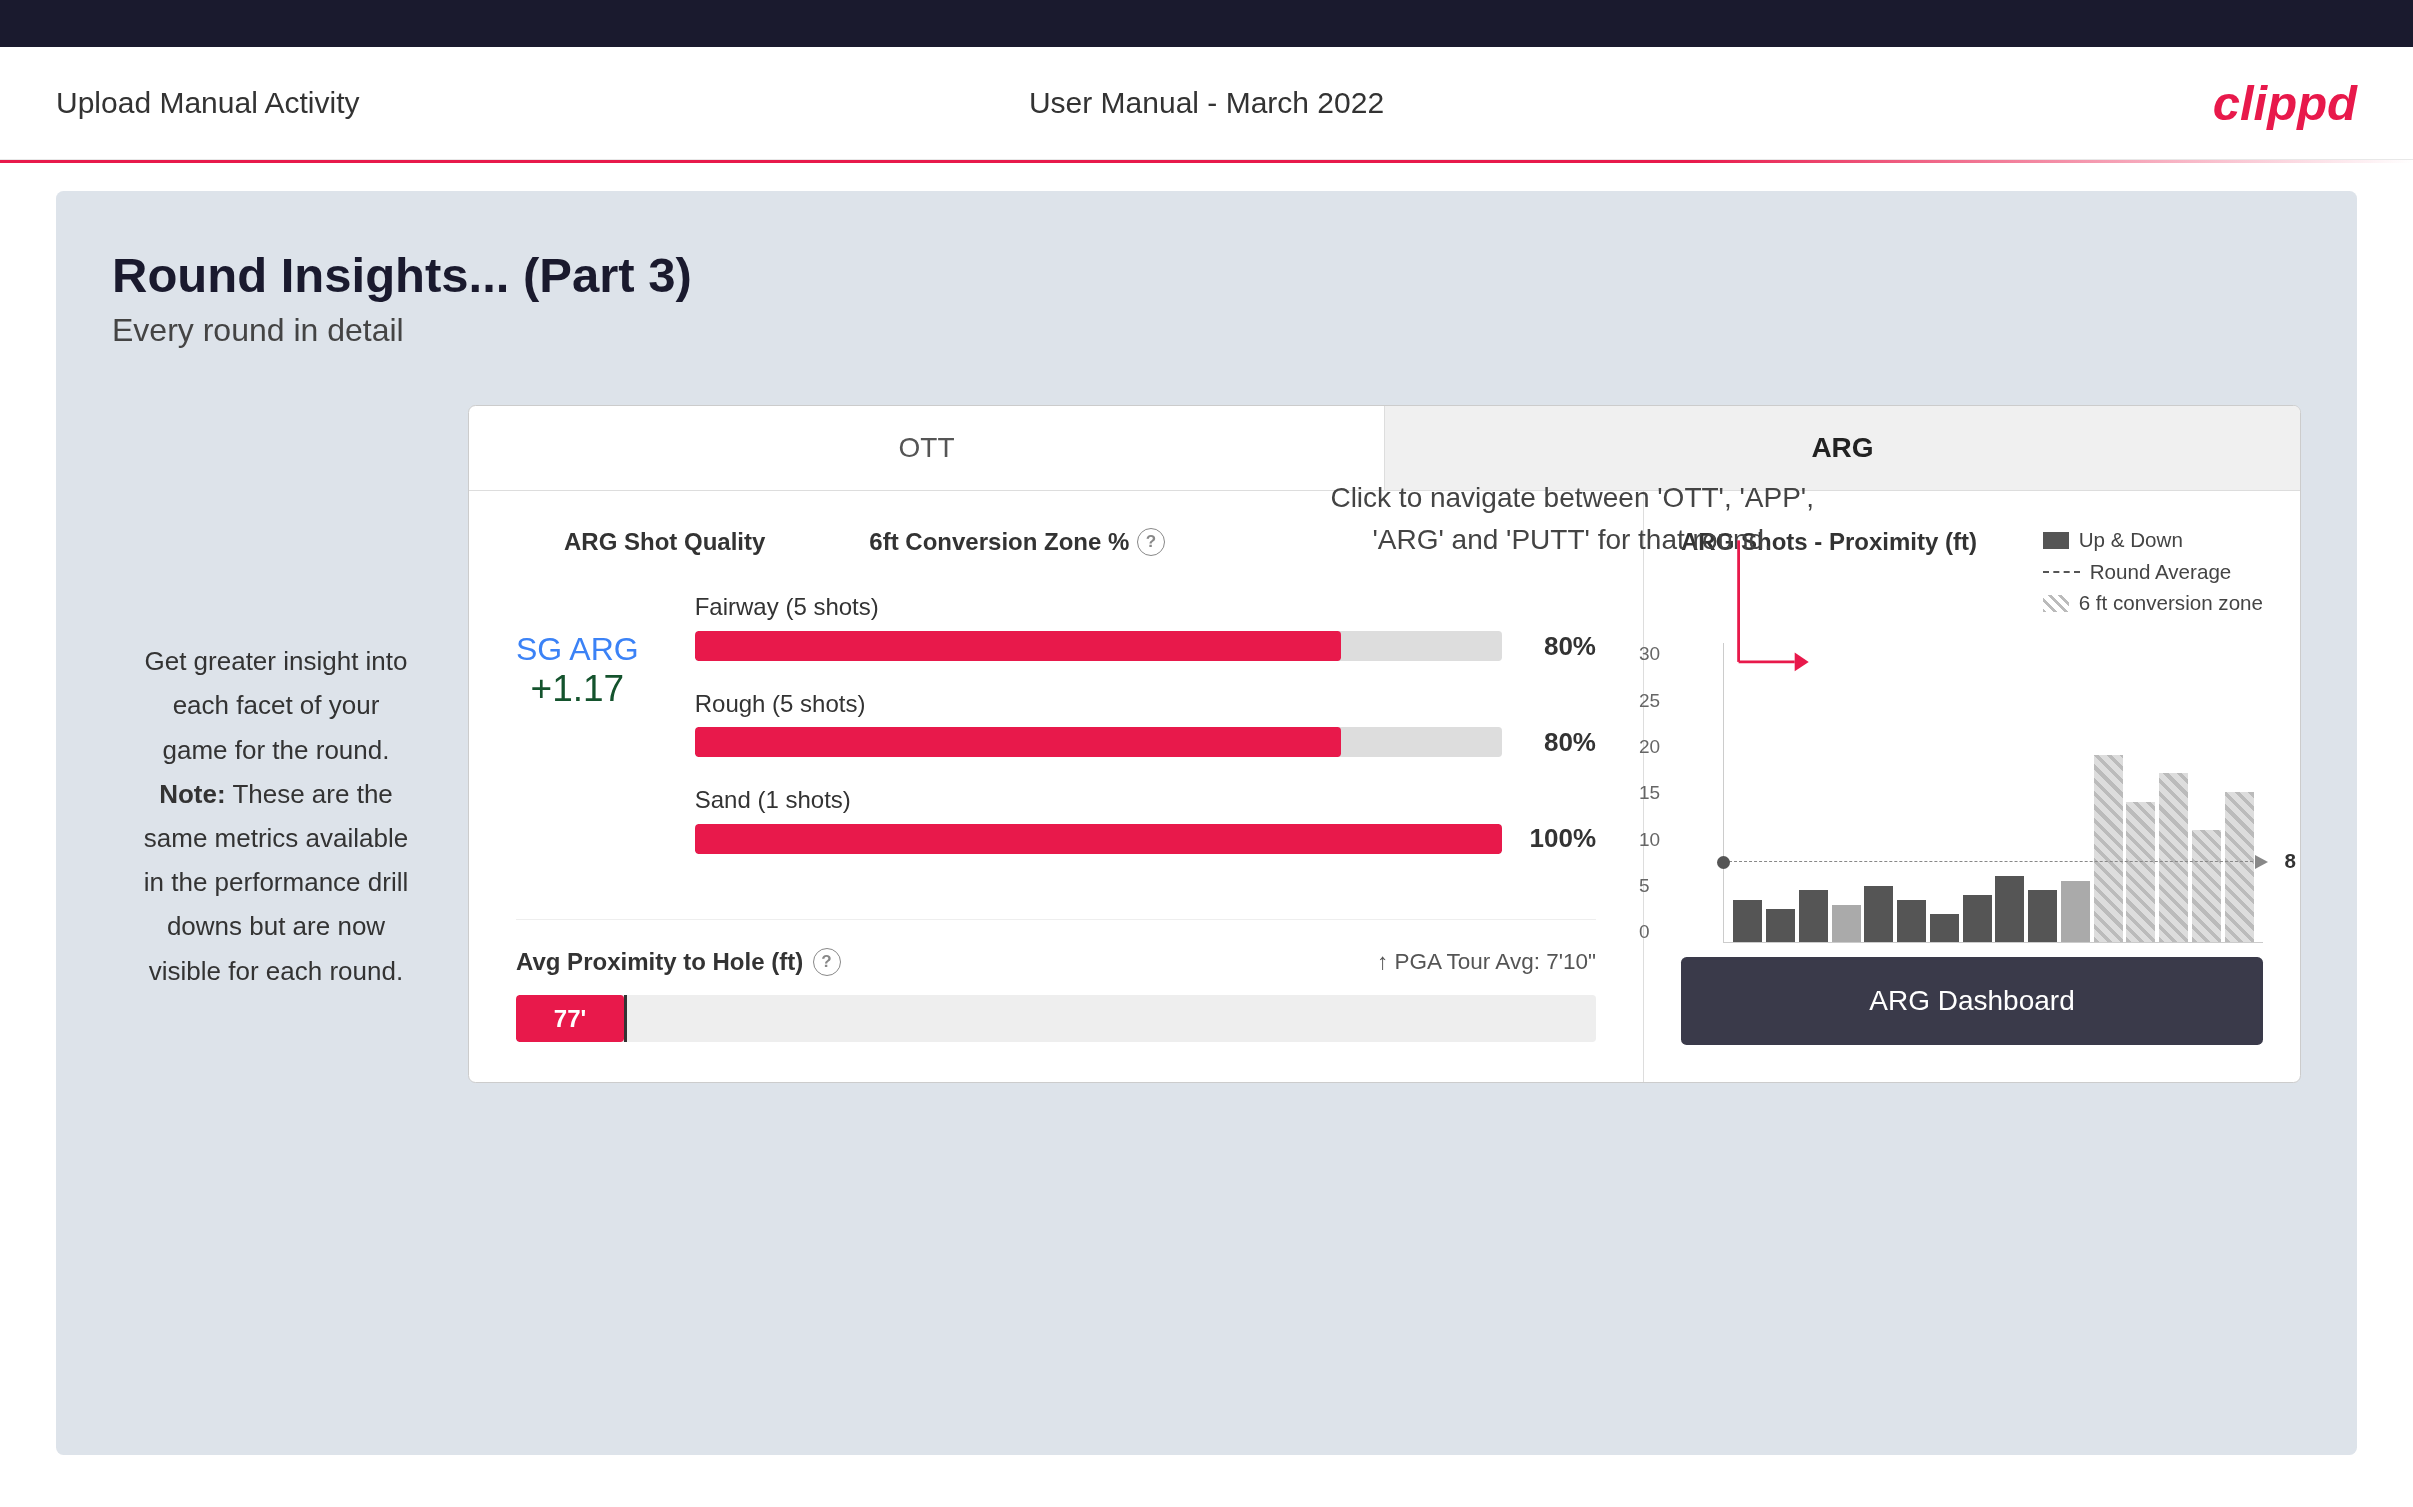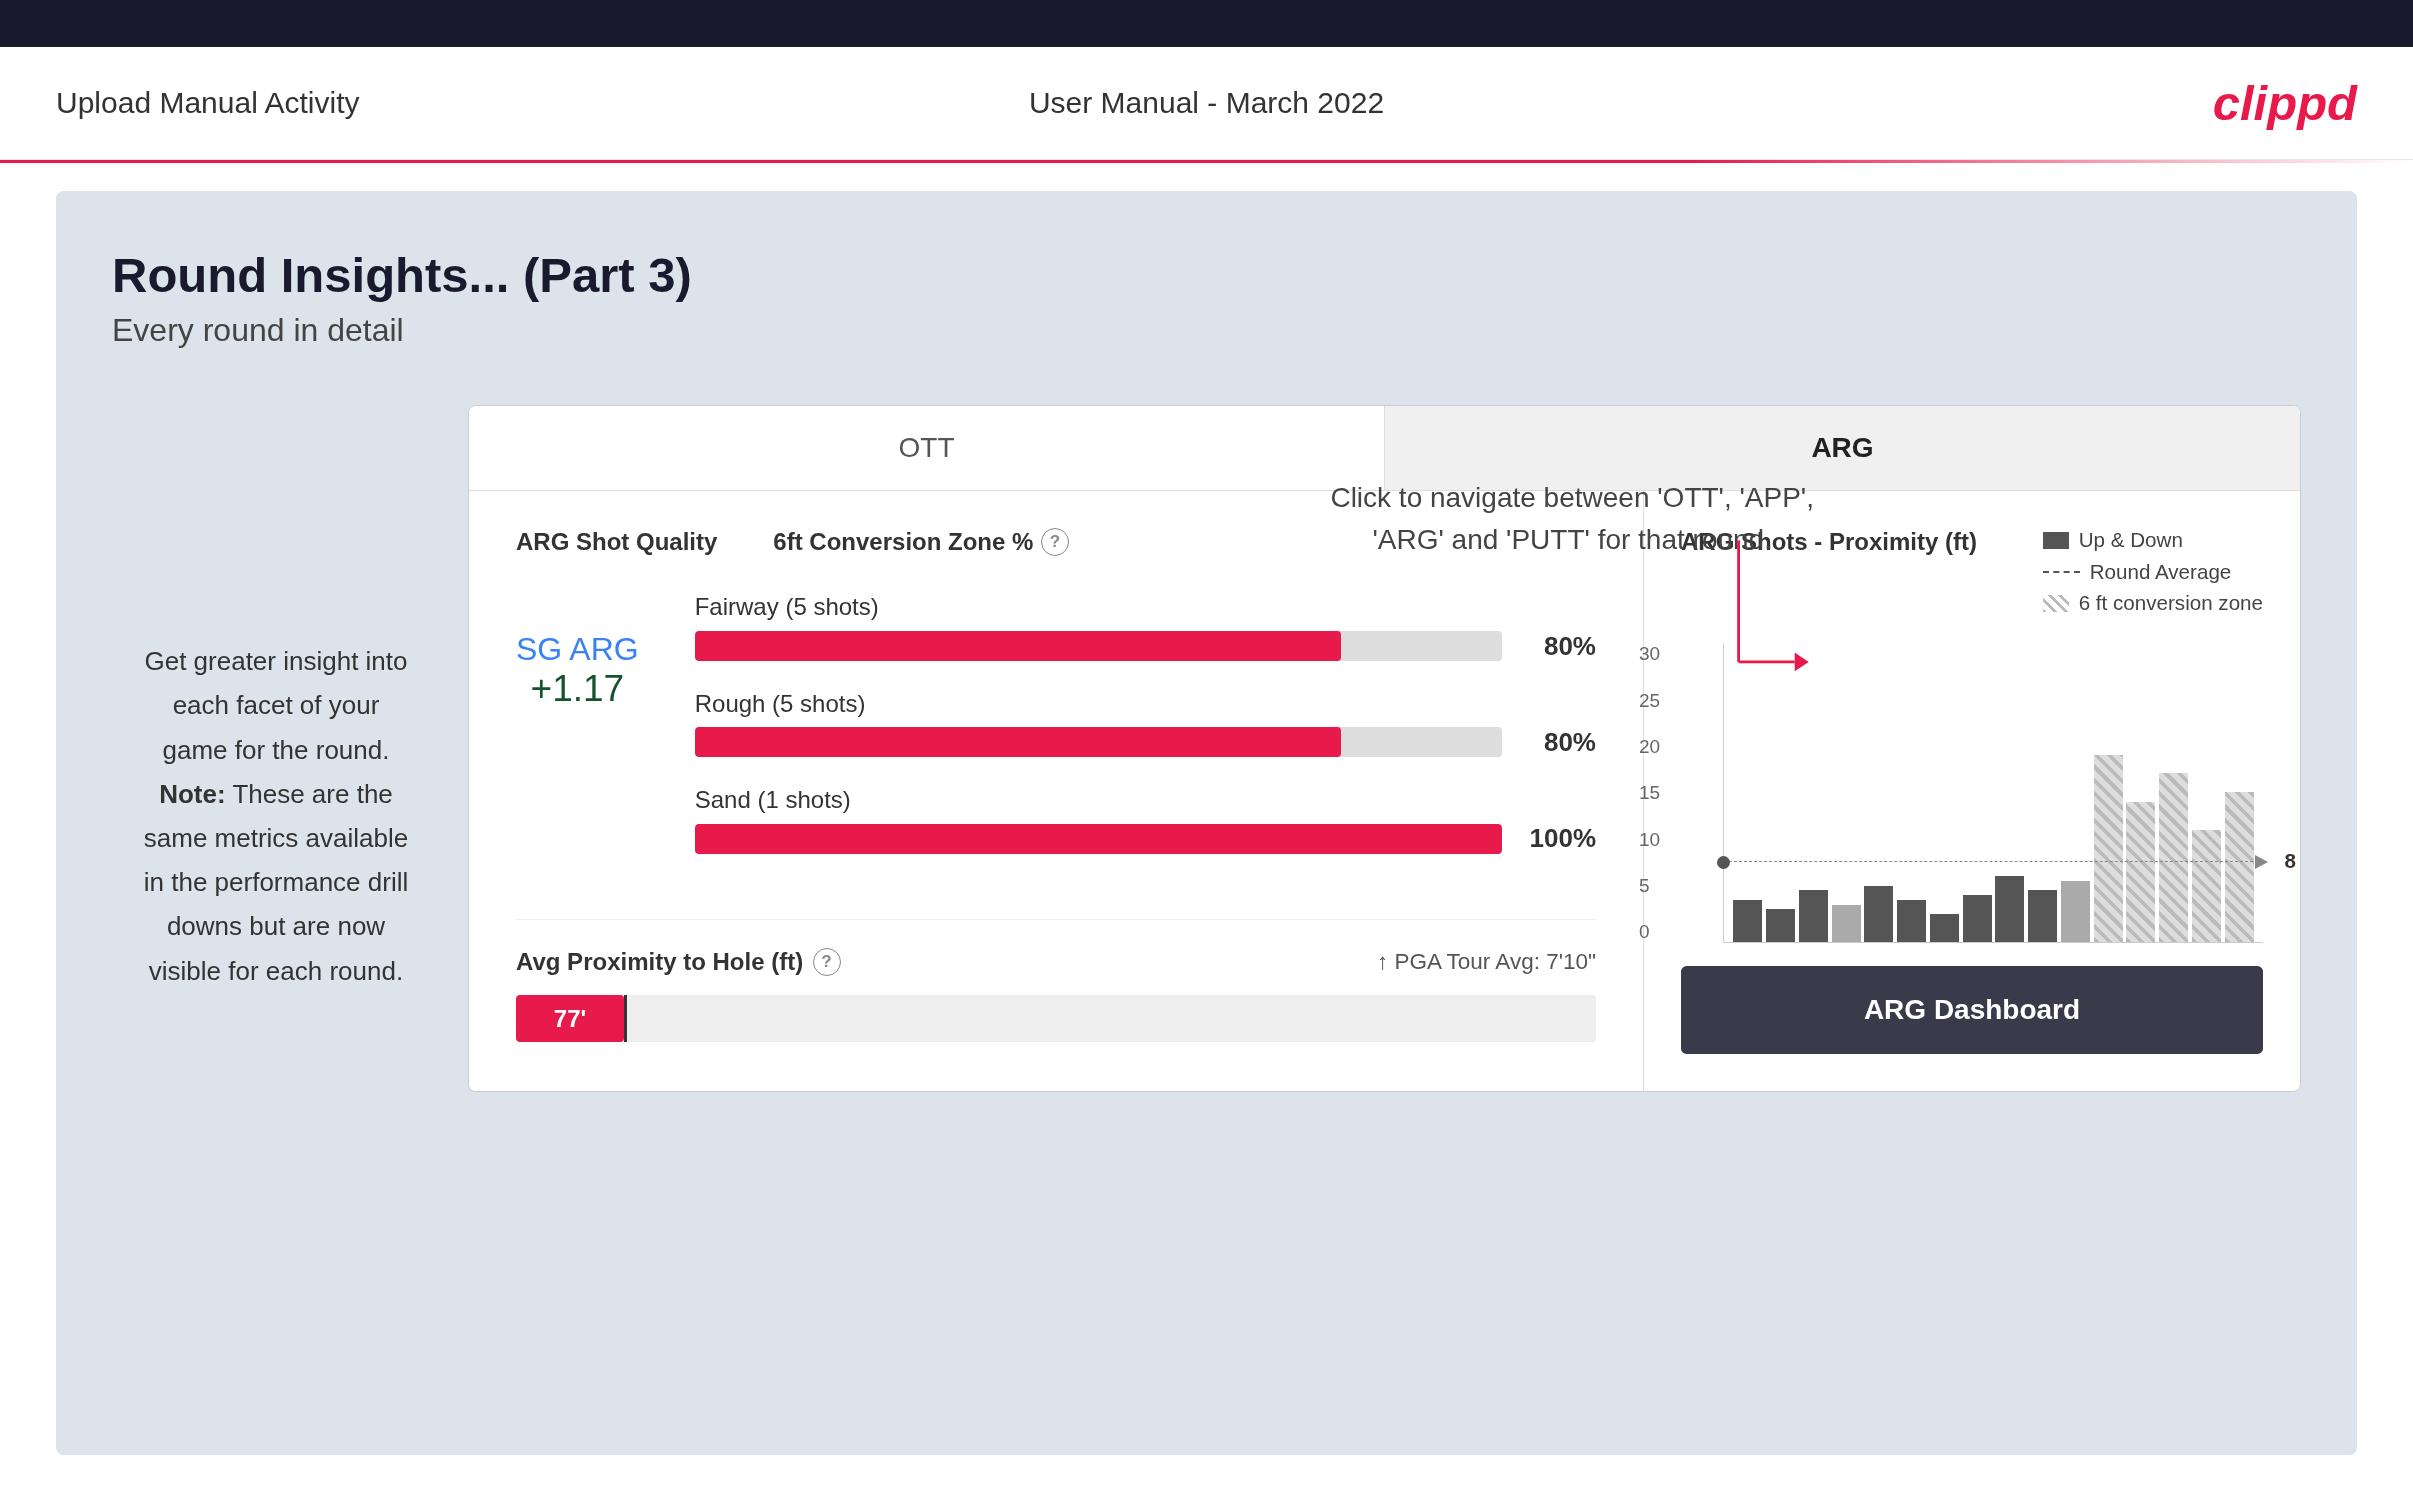--- a/index.html
+++ b/index.html
@@ -151,20 +151,21 @@
       display: flex;
       gap: 56px;
       margin-bottom: 37px;
       font-size: 24px;
       color: #333;
       font-weight: 600;
     }
     .panel-header-item {
       display: flex;
       gap: 7.5px;
+      margin-left: 48px;
     }
     .help-icon {
       display: inline-flex;
       align-items: center;
       justify-content: center;
       width: 28px;
       height: 28px;
       border-radius: 50%;
       border: 1.9px solid #888;
       font-size: 17px;
@@ -376,24 +377,24 @@
     }
 
     
     .arg-dashboard-btn {
       background: #3a3a4a;
       color: white;
       border: none;
       padding: 28px;
       text-align: center;
       font-size: 28px;
-      font-weight: 700;
+      font-weight: 400;
       border-radius: 5.6px;
       cursor: pointer;
-      margin-top: 23px;
+      margin-top: 14px;
     }
 
     
     .annotation-arrow {
       position: absolute;
       top: 126px;
       right: 478px;
     }
 
     

